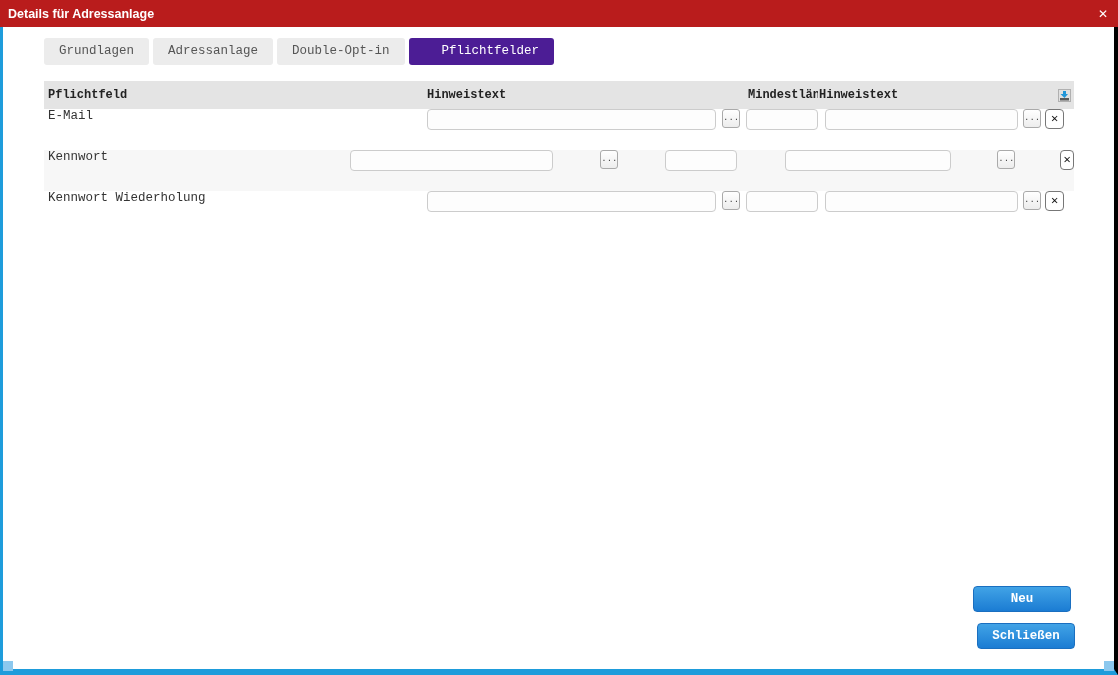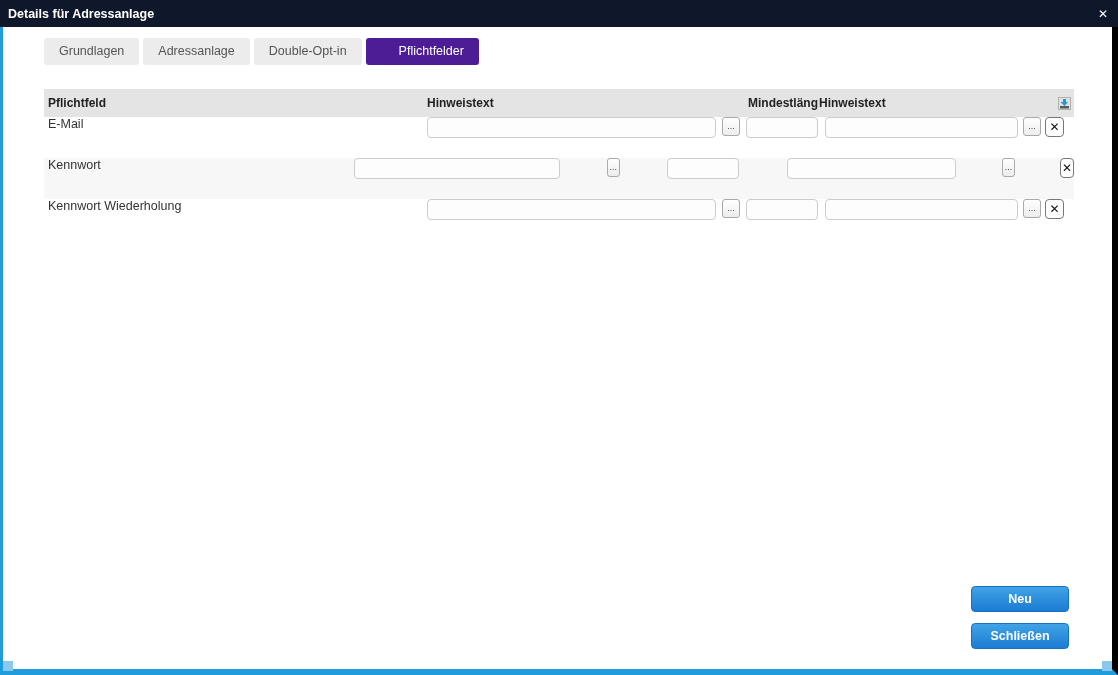--- a/index.html
+++ b/index.html
@@ -8,59 +8,60 @@
     font-family: "Liberation Sans", "DejaVu Sans", sans-serif;
     overflow: hidden; background: #fff;
   }
   .dialog {
     position: absolute; inset: 0;
     display: flex; flex-direction: column;
   }
   
   .titlebar {
     height: 27px; flex: 0 0 27px;
-    background: #0f172a;
+    background: #b91c1c;
     display: flex; align-items: center;
     padding: 0 10px 0 8px;
   }
   .titlebar .title {
     color: #fff; font-weight: bold; font-size: 12.5px;
   }
   .titlebar .close {
     margin-left: auto; color: #fff; font-weight: bold; font-size: 12px;
     cursor: pointer; line-height: 1;
   }
   
   .content {
     position: relative; flex: 1;
     background: #fff;
     border-left: 3px solid #1e9cdb;
-    border-right: 6px solid #000000;
+    border-right: 4px solid #000000;
     border-bottom: 6px solid #1e9cdb;
+    font-family: Liberation Mono, monospace;
   }
   
   .tabs {
     display: flex; gap: 4px;
     margin: 11px 0 0 41px;
   }
   .tab {
     height: 27px; line-height: 27px;
     padding: 0 15px;
     background: #ececec; color: #555;
     font-size: 12.5px;
     border-radius: 3px;
     cursor: pointer;
     border: none;
     font-family: inherit;
   }
   .tab.active {
     background: #4c1d95; color: #fff; padding-left: 33px;
   }
   
-  .table { margin: 24px 0 0 41px; width: 1030px; }
+  .table { margin: 16px 0 0 41px; width: 1030px; }
   .thead {
     display: flex; align-items: center;
     height: 28px; background: #e4e4e4;
     font-size: 12px; font-weight: bold; color: #222;
   }
   .h-field { width: 383px; padding-left: 4px; }
   .h-hint1 { width: 313px; }
   .h-min   { width: 78px; padding-left: 8px; overflow: hidden; white-space: nowrap; }
   .h-hint2 { flex: 1; padding-left: 1px; }
   .h-icon  { width: 20px; padding-right: 3px; display: flex; justify-content: flex-end; align-items: center; }
@@ -89,21 +90,21 @@
   .del {
     width: 19px; height: 20px; margin-left: 4px;
     border: 1px solid #777; border-radius: 4px;
     background: #fff; color: #111;
     font-weight: 900; font-size: 12px; line-height: 1;
     cursor: pointer; font-family: inherit;
   }
   
   .footer {
     position: absolute; right: 39px; bottom: 20px;
-    display: flex; flex-direction: column; align-items: flex-start; gap: 11px;
+    display: flex; flex-direction: column; align-items: flex-end; gap: 11px;
   }
   .btn {
     height: 26px; min-width: 98px; padding: 0 14px;
     background: linear-gradient(180deg, #41a3e6 0%, #1b7cd3 100%);
     border: 1px solid #1a6fc0; border-radius: 4px;
     color: #fff; font-size: 12.5px; font-weight: 600;
     cursor: pointer; font-family: inherit;
   }
   .btn.neu { margin-right: 4px; }
   

